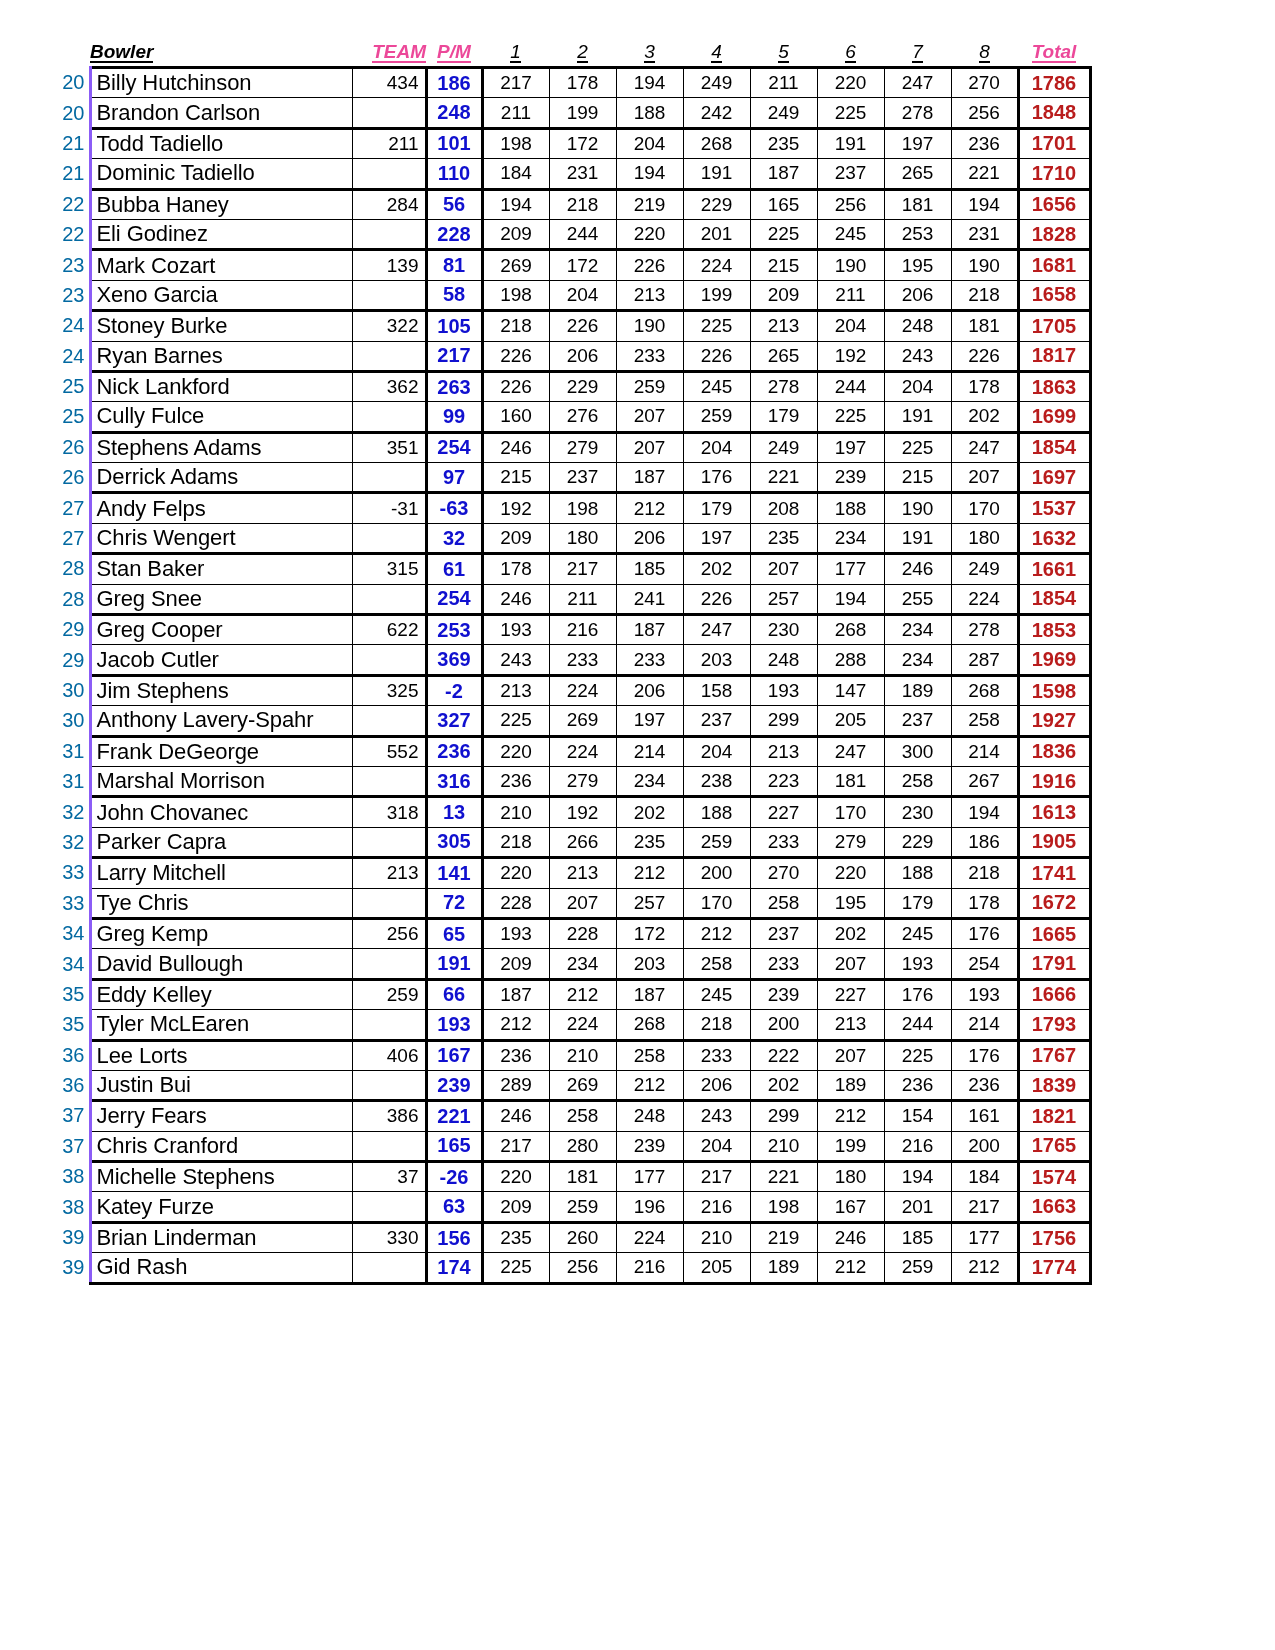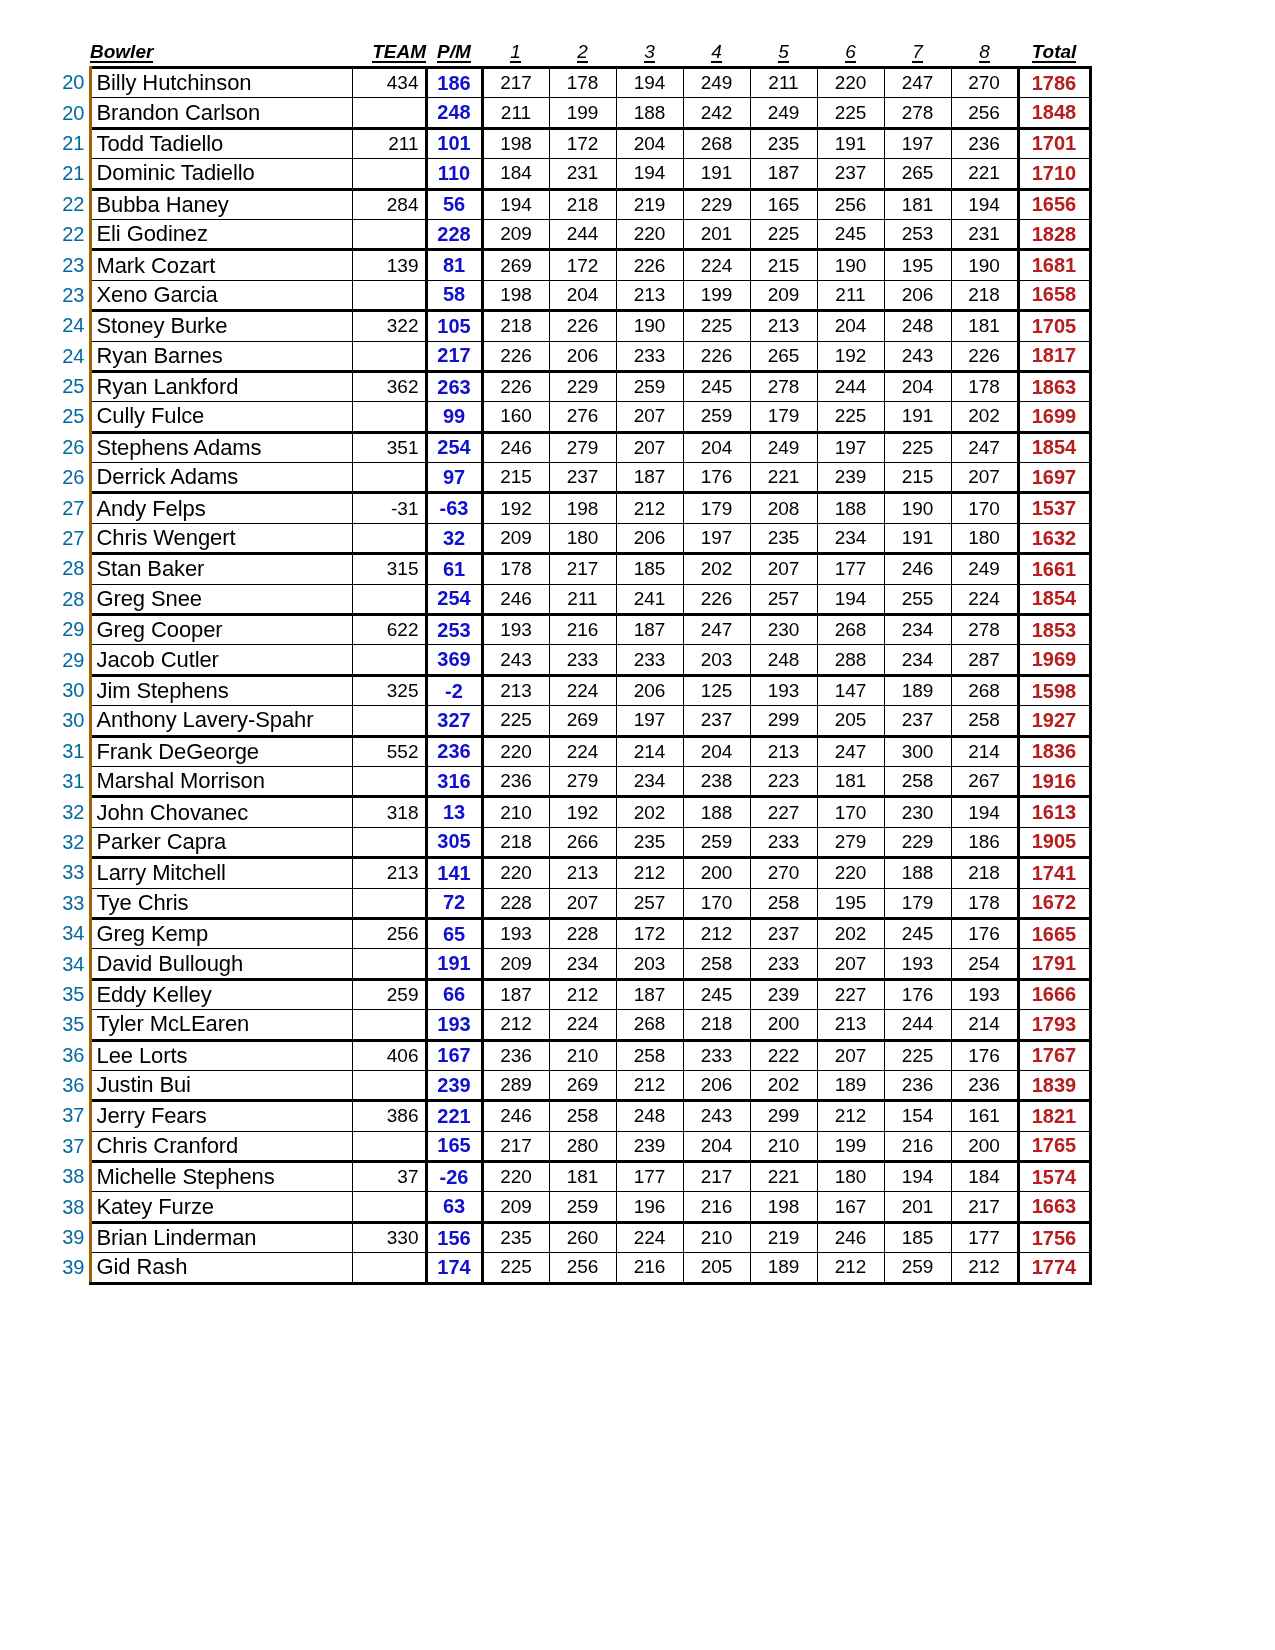--- a/index.html
+++ b/index.html
@@ -60,21 +60,21 @@
   }
   th.h-rank { }
   th.h-name {
     text-align: left;
     padding-left: 8px;
   }
   th.h-team,
   th.h-pm,
   th.h-total {
     font-weight: bold;
-    color: #000000;
+    color: #ec4899;
   }
   th.h-team { text-align: right; padding-right: 4px; }
   th.h-pm   { text-align: center; }
   th.h-total{ text-align: center; }
   th.h-game {
     text-align: center;
     font-weight: normal;
     color: #000000;
   }
   thead th span.u {
@@ -106,21 +106,21 @@
     text-align: center;
     padding-right: 4px;
     color: #0369a1;
     background: transparent;
   }
 
   tbody td.name {
     text-align: left;
     padding-left: 5px;
     font-size: 22px;
-    border-left: 3px solid #a16207;
+    border-left: 3px solid #8b5cf6;
     border-right: 1px solid #000000;
     letter-spacing: -0.1px;
     white-space: nowrap;
     overflow: hidden;
   }
 
   tbody td.team {
     text-align: right;
     padding-right: 6px;
     font-size: 19px;
@@ -338,21 +338,21 @@
           <td class="game">233</td>
           <td class="game">226</td>
           <td class="game">265</td>
           <td class="game">192</td>
           <td class="game">243</td>
           <td class="game g8">226</td>
           <td class="total">1817</td>
         </tr>
         <tr class="pair-start">
           <td class="rank">25</td>
-          <td class="name">Ryan Lankford</td>
+          <td class="name">Nick Lankford</td>
           <td class="team">362</td>
           <td class="pm">263</td>
           <td class="game g1">226</td>
           <td class="game">229</td>
           <td class="game">259</td>
           <td class="game">245</td>
           <td class="game">278</td>
           <td class="game">244</td>
           <td class="game">204</td>
           <td class="game g8">178</td>
@@ -494,21 +494,21 @@
           <td class="total">1969</td>
         </tr>
         <tr class="pair-start">
           <td class="rank">30</td>
           <td class="name">Jim Stephens</td>
           <td class="team">325</td>
           <td class="pm">-2</td>
           <td class="game g1">213</td>
           <td class="game">224</td>
           <td class="game">206</td>
-          <td class="game">125</td>
+          <td class="game">158</td>
           <td class="game">193</td>
           <td class="game">147</td>
           <td class="game">189</td>
           <td class="game g8">268</td>
           <td class="total">1598</td>
         </tr>
         <tr>
           <td class="rank">30</td>
           <td class="name">Anthony Lavery-Spahr</td>
           <td class="team"></td>

